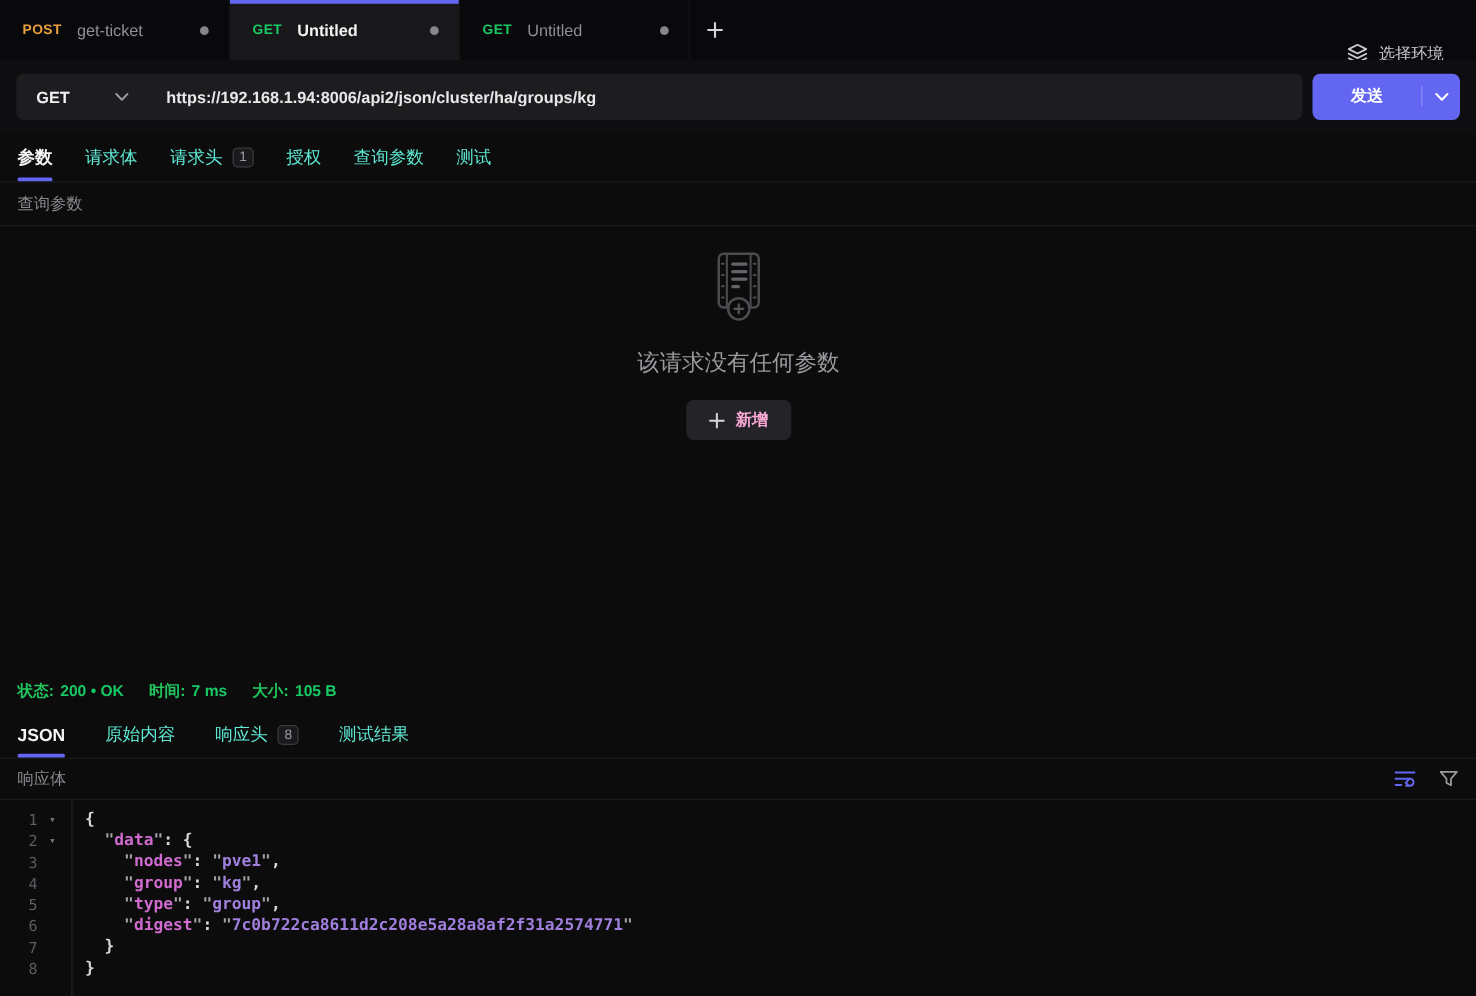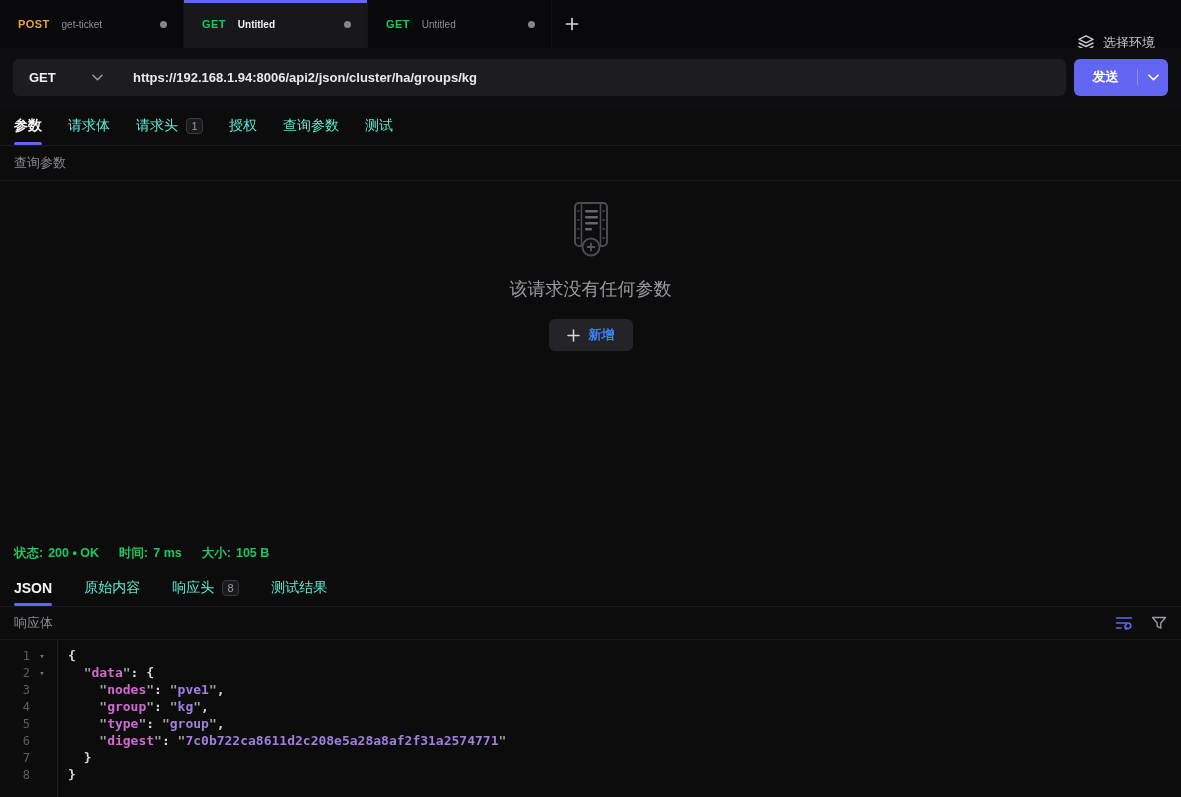--- a/index.html
+++ b/index.html
@@ -10,42 +10,42 @@
   
   .tabbar { height:48px; background:#09090b; display:flex; align-items:stretch; flex-shrink:0; }
   .tab-strip { display:flex; align-items:stretch; }
   .top-tab { width:184px; display:flex; align-items:center; padding:0 16px 0 18px;
     position:relative; cursor:pointer; border-right:1px solid #141416; }
   .top-tab.active { background:#18181a; }
   .top-tab.active::after { content:""; position:absolute; top:0; left:0; right:0; height:3px; background:#6366f1; }
   .tab-method { font-size:11px; font-weight:700; letter-spacing:.4px; margin-right:12px; }
   .m-post { color:#eda13c; }
   .m-get { color:#18c964; }
-  .tab-title { font-size:10px; color:#8f8f94; flex:1; white-space:nowrap; overflow:hidden; }
+  .tab-title { font-size:13px; color:#8f8f94; flex:1; white-space:nowrap; overflow:hidden; }
   .top-tab.active .tab-title { color:#f2f2f4; font-weight:700; }
   .tab-dot { width:7px; height:7px; border-radius:50%; background:#85858a; margin-left:8px; flex-shrink:0; }
   .new-tab-btn { width:40px; background:none; border:none; display:flex; align-items:center;
     justify-content:center; cursor:pointer; color:#d5d5d8; }
   .env-selector { margin-left:auto; display:flex; align-items:center; gap:8px; padding:0 26px;
     cursor:pointer; color:#c9c9ce; font-size:13px;margin-top:37px; }
   .env-icon { display:flex; align-items:center; }
 
   
   .urlrow { height:58px; display:flex; align-items:center; padding:0 13px; gap:8px;
     background:#0e0e10; flex-shrink:0; }
   .url-input-wrap { flex:1; height:37px; background:#1d1d20; border-radius:6px;
     display:flex; align-items:center; }
   .method-select { display:flex; align-items:center; justify-content:space-between;
     width:106px; padding:0 16px; cursor:pointer; flex-shrink:0; }
   .method-label { color:#f2f2f4; font-size:13px; font-weight:700; }
   .chev { display:flex; align-items:center; }
   .url-input { flex:1; background:transparent; border:none; outline:none; color:#e8e8ea;
     font-size:13px; font-weight:600; padding:0 12px 0 14px;
     font-family:"Liberation Sans","DejaVu Sans",sans-serif; }
-  .send-btn { width:94px; height:37px; background:#6366f1; border-radius:6px; display:flex;
+  .send-btn { width:118px; height:37px; background:#6366f1; border-radius:6px; display:flex;
     align-items:center; cursor:pointer; flex-shrink:0; }
   .send-label { flex:1; text-align:center; color:#ffffff; font-size:13px; font-weight:700; }
   .send-divider { width:1px; height:16px; background:rgba(255,255,255,.28); }
   .send-caret { width:30px; display:flex; align-items:center; justify-content:center; }
 
   
   .navtabs { display:flex; align-items:stretch; gap:26px; padding:0 14px;
     border-bottom:1px solid #1b1b1e; flex-shrink:0; }
   .reqtabs { height:40px; }
   .resptabs { height:38px;gap:32px; }
@@ -65,21 +65,21 @@
   .bar-icons { margin-left:auto; display:flex; align-items:center; gap:18px; }
   .bar-icons span { display:flex; align-items:center; cursor:pointer; }
 
   
   .empty-area { height:356px; display:flex; flex-direction:column; align-items:center;
     flex-shrink:0; }
   .empty-icon { margin-top:20px; }
   .empty-text { margin-top:16px; font-size:18px; color:#9a9a9f; }
   .add-btn { margin-top:18px; height:32px; padding:0 18px; background:#242428; border:none;
     border-radius:6px; display:flex; align-items:center; gap:9px; cursor:pointer; }
-  .add-btn span[data-name="add-button-label"] { color:#3b82f6; font-size:13px; font-weight:600; }
+  .add-btn span[data-name="add-button-label"] { color:#f9a8d4; font-size:13px; font-weight:600; }
   .add-plus { display:flex; align-items:center; }
 
   
   .status-row { height:32px; display:flex; align-items:center; padding:0 14px;
     font-size:12.5px; flex-shrink:0; }
   .st-label { color:#22c55e; font-weight:600; margin-right:5px; }
   .st-value { color:#17c964; font-weight:700; margin-right:20px; }
 
   
   .code-area { flex:1; display:flex; overflow:hidden;

